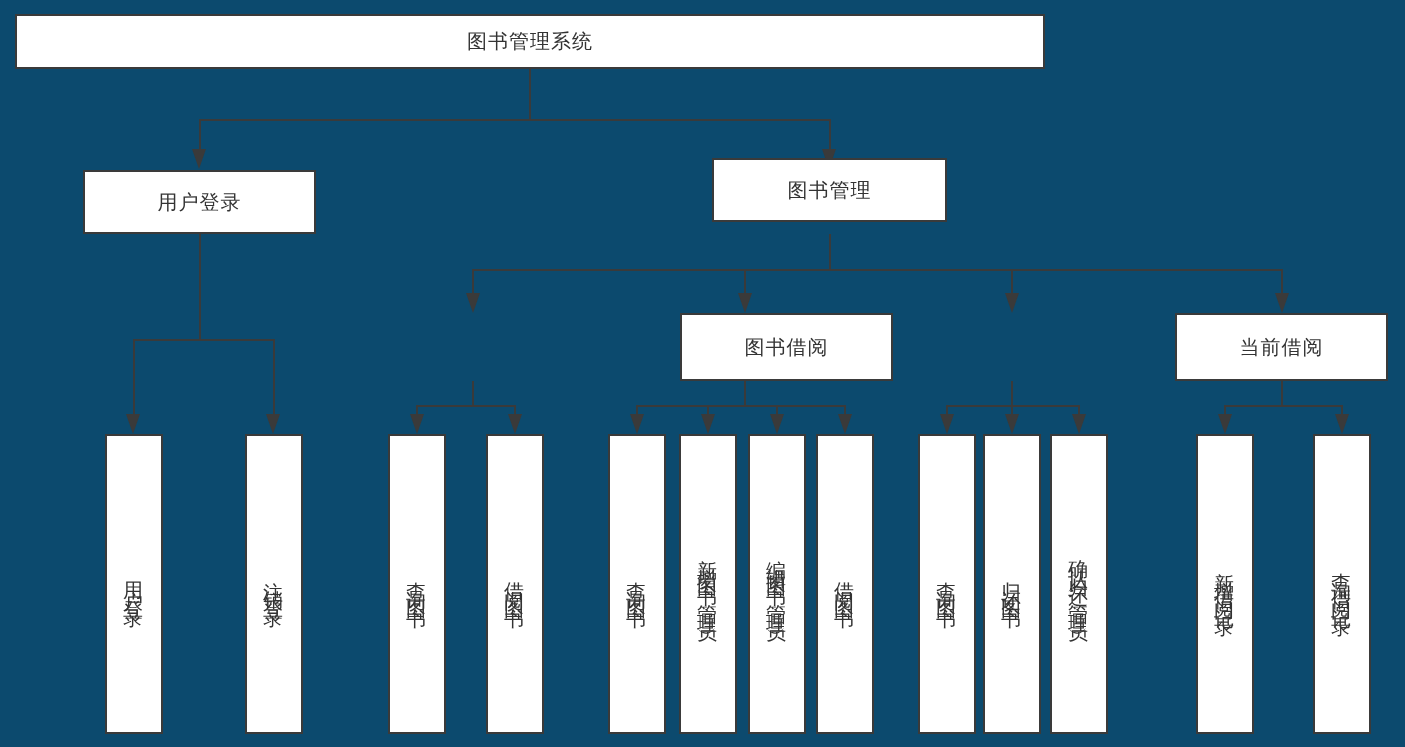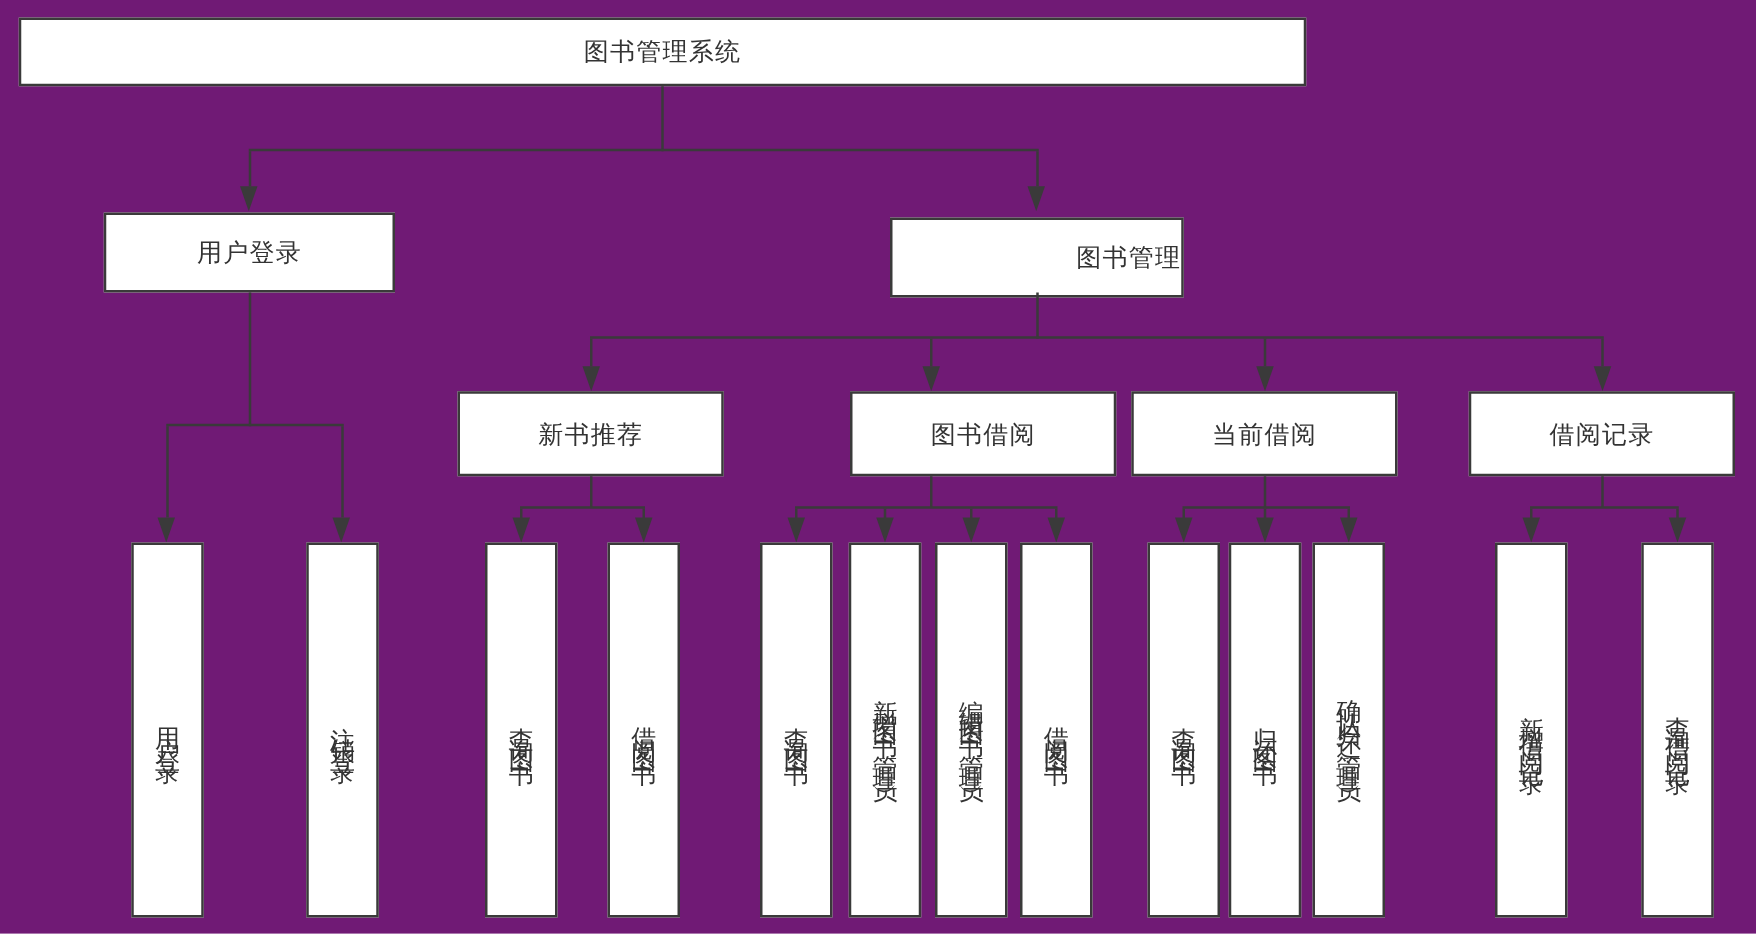--- a/index.html
+++ b/index.html
@@ -1,17 +1,17 @@
 <!DOCTYPE html>
 <html><head>
 <meta charset="utf-8">
 <style>
   html,body{margin:0;padding:0;background:#ffffff;}
   body{font-family:"Liberation Sans",sans-serif;}
-  .stage{position:relative;width:1405px;height:747px;background:#701a75;overflow:hidden;}
+  .stage{position:relative;width:1405px;height:747px;background:#0c4a6e;overflow:hidden;}
   .box{
     position:absolute;
     box-sizing:border-box;
     border:2px solid #3a3a3a;
     background:#ffffff;
     display:flex;
     align-items:center;
     justify-content:center;
     color:#333333;
   }
@@ -54,21 +54,21 @@
   <div class="vl" style="left:529px;top:69px;height:52px;"></div>
   <div class="hl" style="left:199px;top:119px;width:632px;"></div>
   <div class="vl" style="left:199px;top:121px;height:28px;"></div>
   <div class="ah" style="left:192px;top:149px;"></div>
   <div class="vl" style="left:829px;top:121px;height:28px;"></div>
   <div class="ah" style="left:822px;top:149px;"></div>
 
   <div class="box hbox" style="left:83px;top:170px;width:233px;height:64px;">
     <span>用户登录</span>
   </div>
-  <div class="box hbox" style="left:712px;top:174px;width:235px;height:64px;justify-content:flex-end;">
+  <div class="box hbox" style="left:712px;top:158px;width:235px;height:64px;">
     <span>图书管理</span>
   </div>
 
   <div class="vl" style="left:199px;top:234px;height:107px;"></div>
   <div class="hl" style="left:133px;top:339px;width:142px;"></div>
   <div class="vl" style="left:133px;top:341px;height:73px;"></div>
   <div class="ah" style="left:126px;top:414px;"></div>
   <div class="vl" style="left:273px;top:341px;height:73px;"></div>
   <div class="ah" style="left:266px;top:414px;"></div>
 
@@ -76,31 +76,25 @@
   <div class="hl" style="left:472px;top:269px;width:811px;"></div>
   <div class="vl" style="left:472px;top:271px;height:22px;"></div>
   <div class="ah" style="left:466px;top:293px;"></div>
   <div class="vl" style="left:744px;top:271px;height:22px;"></div>
   <div class="ah" style="left:738px;top:293px;"></div>
   <div class="vl" style="left:1011px;top:271px;height:22px;"></div>
   <div class="ah" style="left:1005px;top:293px;"></div>
   <div class="vl" style="left:1281px;top:271px;height:22px;"></div>
   <div class="ah" style="left:1275px;top:293px;"></div>
 
-  <div class="box hbox" style="left:366px;top:313px;width:213px;height:68px;">
-    <span>新书推荐</span>
-  </div>
   <div class="box hbox" style="left:638px;top:313px;width:213px;height:68px;margin-left:42px;">
     <span>图书借阅</span>
   </div>
-  <div class="box hbox" style="left:905px;top:313px;width:213px;height:68px;">
+  <div class="box hbox" style="left:1175px;top:313px;width:213px;height:68px;">
     <span>当前借阅</span>
-  </div>
-  <div class="box hbox" style="left:1175px;top:313px;width:213px;height:68px;">
-    <span>借阅记录</span>
   </div>
 
   <div class="vl" style="left:472px;top:381px;height:25px;"></div>
   <div class="hl" style="left:416px;top:405px;width:100px;"></div>
   <div class="vl" style="left:416px;top:407px;height:9px;"></div>
   <div class="ah" style="left:410px;top:414px;"></div>
   <div class="vl" style="left:514px;top:407px;height:9px;"></div>
   <div class="ah" style="left:508px;top:414px;"></div>
 
   <div class="vl" style="left:744px;top:381px;height:25px;"></div>

